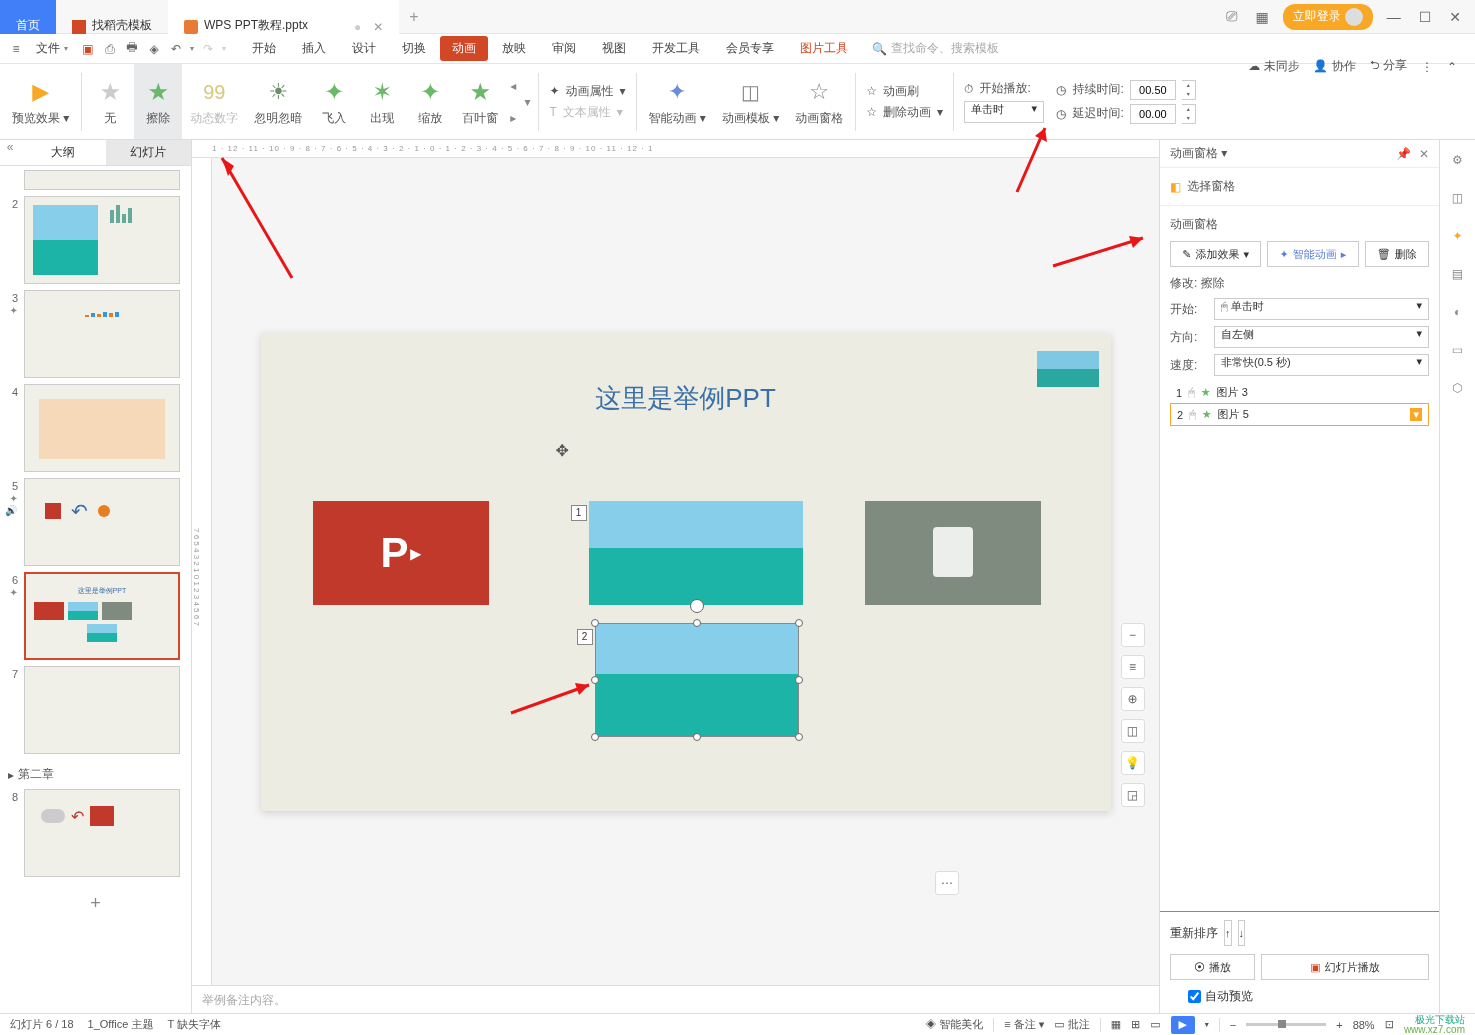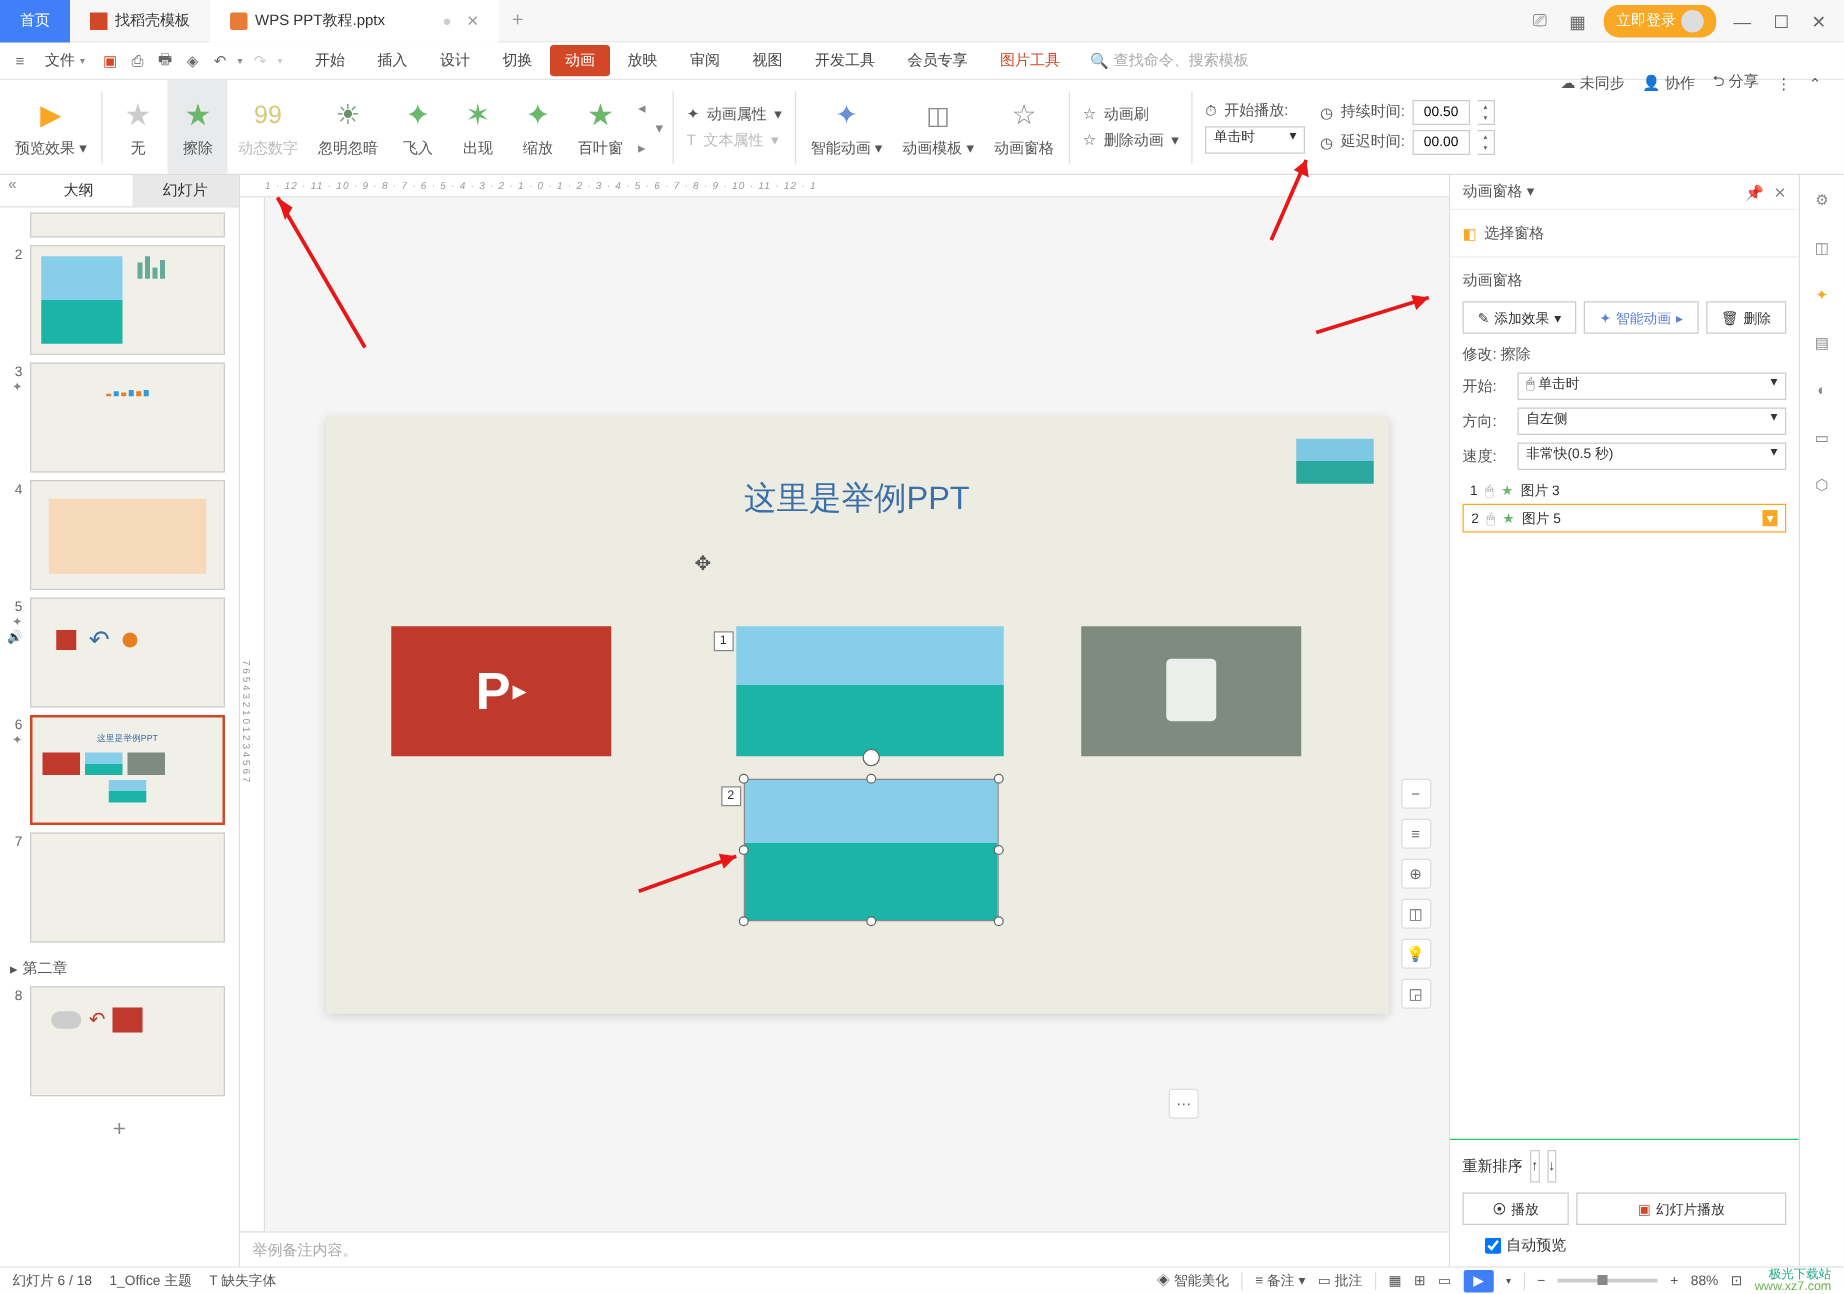--- a/index.html
+++ b/index.html
@@ -1,20 +1,20 @@
 <!DOCTYPE html>
 <html><head>
 <meta charset="utf-8">
 <style>
 * { margin: 0; padding: 0; box-sizing: border-box; font-family: "Microsoft YaHei", Arial, sans-serif; }
 body { background: #fff; font-size: 12px; color: #333; overflow: hidden; width: 1475px; height: 1035px; }
 
 
 .title-bar { height: 34px; display: flex; align-items: center; background: #f7f7f7; border-bottom: 1px solid #e5e5e5; }
-.tab { height: 34px; padding: 0 16px; display: flex; align-items: center; gap: 6px; cursor: pointer; position: relative; }
+.tab { height: 34px; padding: 0 16px; display: flex; align-items: flex-end; gap: 6px; cursor: pointer; position: relative; }
 .tab.home { background: #417ff9; color: #fff; }
 .tab-active { background: #fff; }
 .tab-icon { width: 14px; height: 14px; display: inline-block; }
 .tab-icon.red { background: #d24726; }
 .tab-icon.orange { background: #e87b35; border-radius: 2px; }
 .tab-close { color: #999; margin-left: 6px; }
 .tab-add { color: #999; font-size: 16px; padding: 0 10px; }
 .title-spacer { flex: 1; }
 .title-right { display: flex; align-items: center; gap: 10px; padding-right: 10px; }
 .login-btn { background: #f9a825; color: #fff; padding: 4px 10px; border-radius: 12px; display: flex; align-items: center; gap: 4px; }
@@ -63,21 +63,21 @@
 .thumb-row { display: flex; gap: 6px; margin-bottom: 6px; }
 .thumb-num { width: 14px; text-align: right; color: #666; font-size: 11px; padding-top: 2px; }
 .thumb-slide { width: 156px; height: 88px; border: 1px solid #ccc; background: #f0efe8; position: relative; }
 .thumb-slide.sel { border: 2px solid #d24726; }
 .thumb-star { font-size: 10px; color: #888; }
 .chapter { display: flex; align-items: center; gap: 4px; padding: 6px 4px; color: #555; }
 .thumb-add { text-align: center; padding: 10px; color: #888; font-size: 18px; }
 
 
 .editor { flex: 1; display: flex; flex-direction: column; background: #f5f5f5; position: relative; }
-.ruler-h { height: 18px; background: #fff; border-bottom: 1px solid #ddd; font-size: 8px; color: #999; display: flex; align-items: center; overflow: hidden; padding-left: 20px; letter-spacing: 1px; font-style: italic; }
+.ruler-h { height: 18px; background: #fff; border-bottom: 1px solid #ddd; font-size: 8px; color: #999; display: flex; align-items: center; overflow: hidden; padding-left: 20px; letter-spacing: 1px; }
 .editor-body { flex: 1; display: flex; }
 .ruler-v { width: 20px; background: #fff; border-right: 1px solid #ddd; font-size: 8px; color: #999; writing-mode: vertical-lr; text-align: center; padding-top: 10px; }
 .canvas-area { flex: 1; display: flex; align-items: center; justify-content: center; position: relative; background: #f5f5f5; }
 .slide { width: 850px; height: 478px; background: #edece3; box-shadow: 0 2px 8px rgba(0,0,0,0.15); position: relative; }
 .slide-title { position: absolute; top: 48px; left: 0; right: 0; text-align: center; font-size: 26px; color: #3a6fa8; }
 .slide-thumb-tr { position: absolute; top: 18px; right: 12px; width: 62px; height: 36px; background: linear-gradient(#7ec8e3 50%, #2aa89f 50%); }
 .slide-img { position: absolute; }
 .ppt-logo { width: 176px; height: 104px; background: #c0392b; left: 52px; top: 168px; display: flex; align-items: center; justify-content: center; color: #fff; font-size: 42px; font-weight: bold; }
 .beach1 { width: 214px; height: 104px; background: linear-gradient(#87ceeb 45%, #1db4a8 45%); left: 328px; top: 168px; }
 .grey-img { width: 176px; height: 104px; background: #7e8b7e; left: 604px; top: 168px; }

